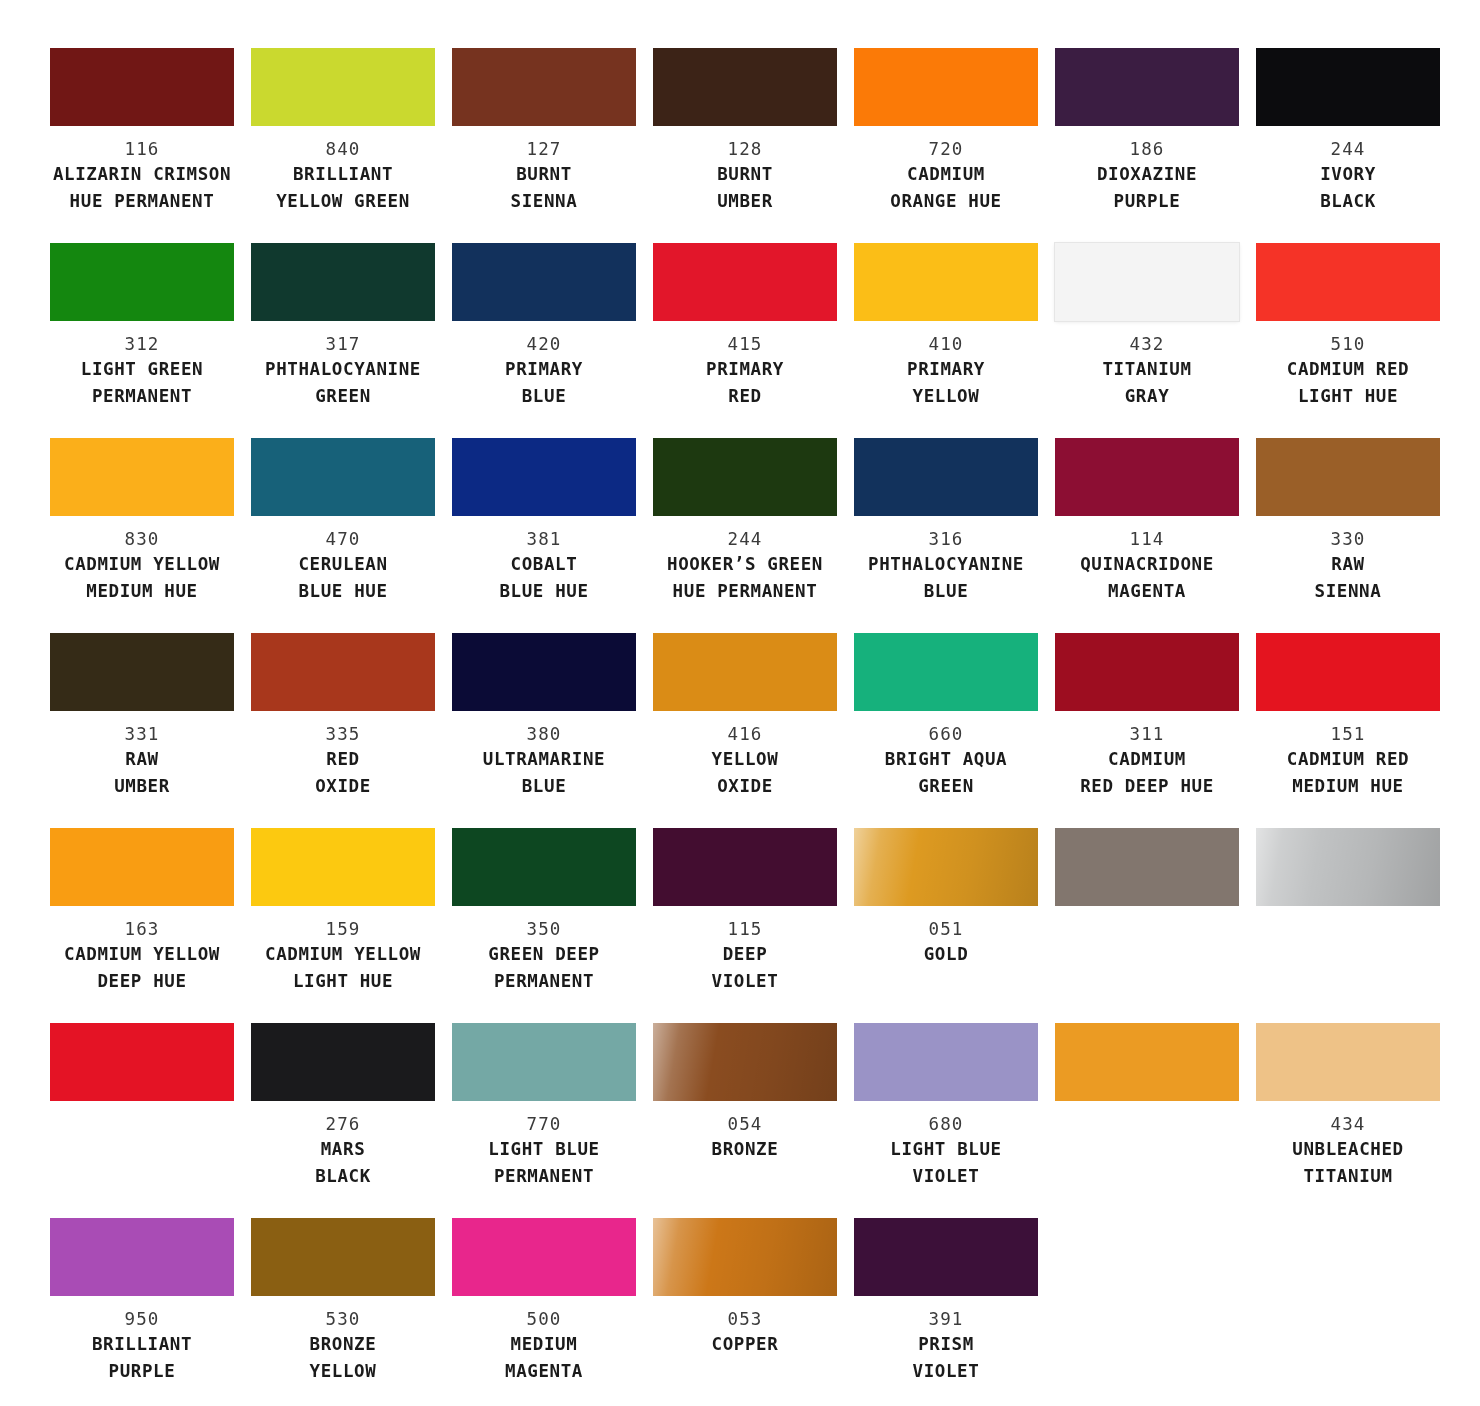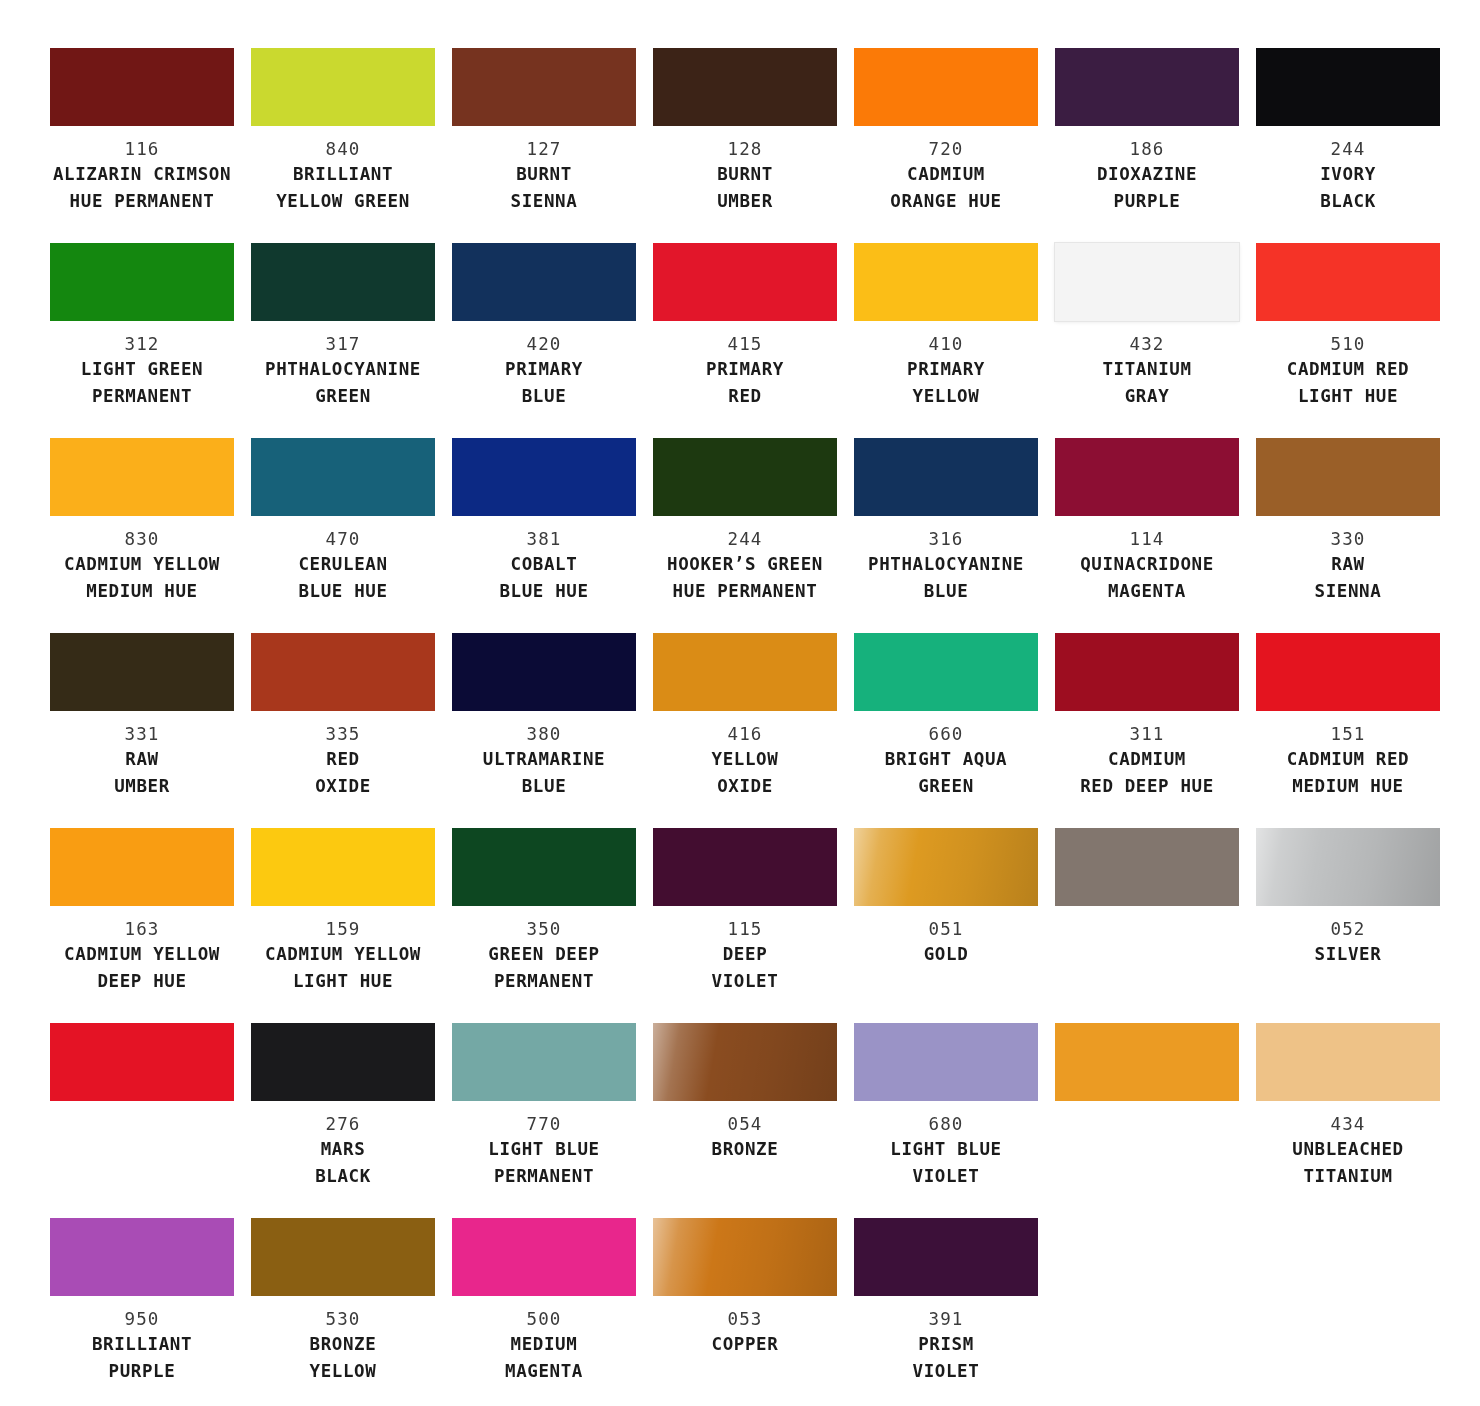--- a/index.html
+++ b/index.html
@@ -332,25 +332,20 @@
           <div class="code">051</div>
           <div class="nm">GOLD</div>
           <div class="nm empty"></div>
         </div>
       </div>
       <div class="cell">
         <div class="swatch" style="background: rgb(130, 118, 110);"></div>
       </div>
       <div class="cell">
         <div class="swatch" style="background: linear-gradient(100deg, rgba(255, 255, 255, 0.55) 0%, rgba(255, 255, 255, 0.22) 14%, rgba(255, 255, 255, 0) 34%, rgba(0, 0, 0, 0.06) 62%, rgba(0, 0, 0, 0.17) 100%), rgb(192, 194, 195);"></div>
-        <div class="labels">
-          <div class="code">052</div>
-          <div class="nm">SILVER</div>
-          <div class="nm empty"></div>
-        </div>
       </div>
       <div class="cell">
         <div class="swatch" style="background: rgb(228, 19, 37);"></div>
       </div>
       <div class="cell">
         <div class="swatch" style="background: rgb(26, 26, 28);"></div>
         <div class="labels">
           <div class="code">276</div>
           <div class="nm">MARS</div>
           <div class="nm">BLACK</div>

